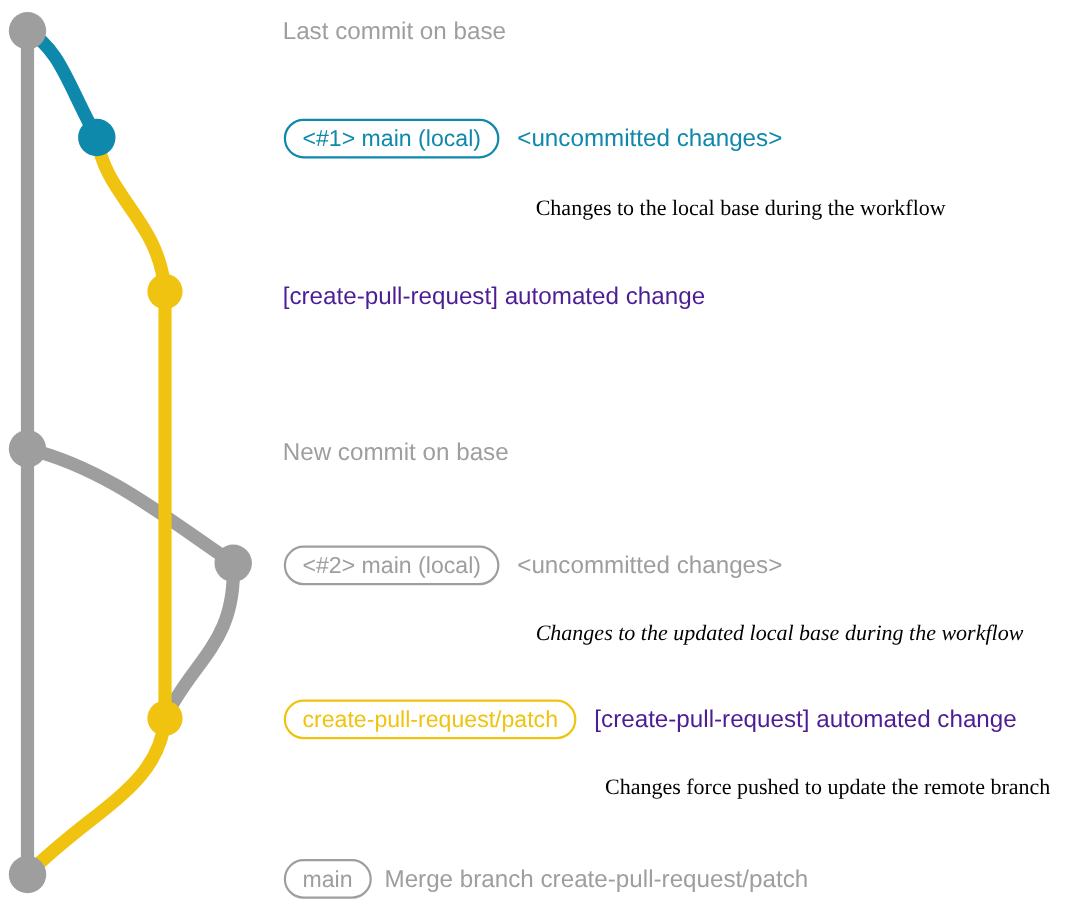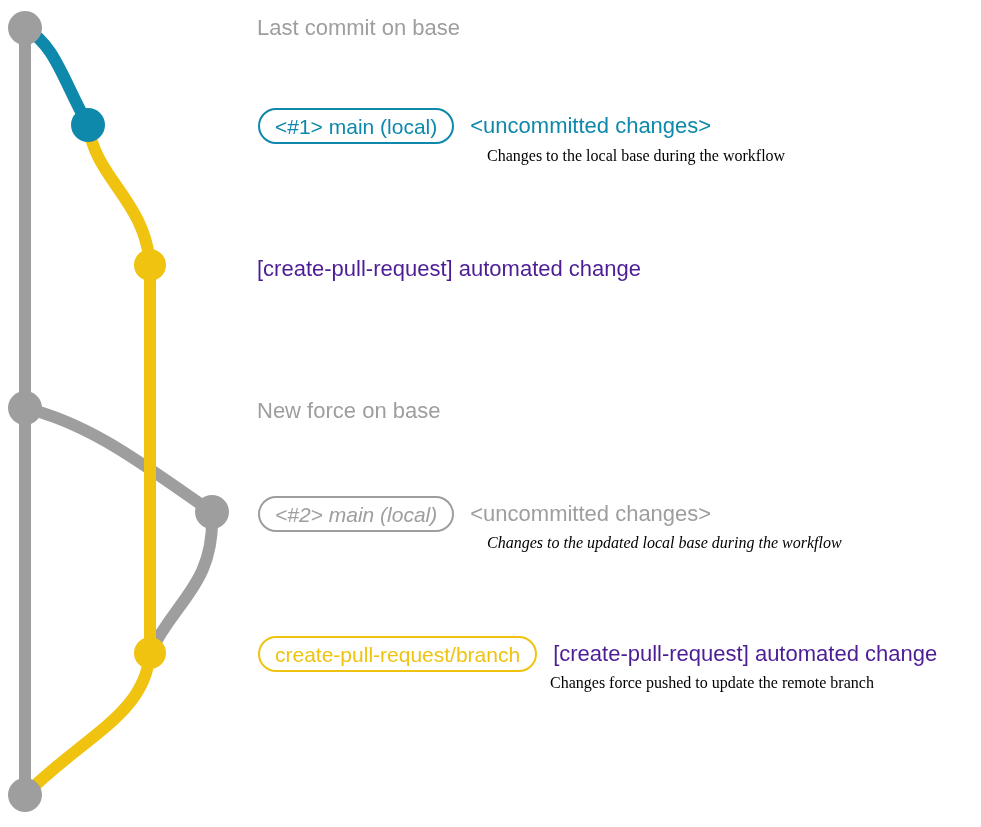--- a/index.html
+++ b/index.html
@@ -52,40 +52,41 @@
     height: 36px;
     padding: 0 15px;
     font-size: 21px;
     line-height: 1;
     color: #9e9e9e;
     white-space: nowrap;
     background: transparent;
   }
   .badge.blue   { border-color: #0e88ab; color: #0e88ab; }
   .badge.yellow { border-color: #efc310; color: #efc310; }
-  .badge.gray   { border-color: #9e9e9e; color: #9e9e9e; font-style: italic; }
+  .badge.gray   { border-color: #9e9e9e; color: #9e9e9e; }
 
   
   .subject {
     font-size: 22px;
     line-height: 1;
     white-space: nowrap;
   }
   .subject.blue   { color: #0e88ab; }
   .subject.yellow { color: #4c1d95; }
   .subject.gray   { color: #9e9e9e; }
 
   
   .note {
     position: absolute;
     font-family: "Liberation Serif", serif;
-    font-size: 16px;
+    font-size: 20px;
     line-height: 1;
     color: #000000;
     white-space: nowrap;
+    margin-top: 31px;
   }
 
   .gap-sm { width: 12px; }
   .gap-md { width: 16px; }
 </style>
 </head>
 <body>
 
 <div id="canvas">
 
@@ -125,32 +126,37 @@
       <span class="gap-md"></span>
       <span class="subject blue">&lt;uncommitted changes&gt;</span>
     </div>
     <div class="note" style="left:487px; top:148px;">Changes to the local base during the workflow</div>
 
     <div class="row" style="left:257px; top:254px; height:30px;">
       <span class="subject yellow">[create-pull-request] automated change</span>
     </div>
 
     <div class="row" style="left:257px; top:396px; height:30px;">
-      <span class="subject gray">New force on base</span>
+      <span class="subject gray">New commit on base</span>
     </div>
 
     <div class="row" style="left:258px; top:496px; height:36px;">
       <span class="badge gray">&lt;#2&gt; main (local)</span>
       <span class="gap-md"></span>
       <span class="subject gray">&lt;uncommitted changes&gt;</span>
     </div>
     <div class="note" style="left:487px; top:535px;font-style:italic;">Changes to the updated local base during the workflow</div>
 
     <div class="row" style="left:258px; top:636px; height:36px;">
-      <span class="badge yellow">create-pull-request/branch</span>
+      <span class="badge yellow">create-pull-request/patch</span>
       <span class="gap-md"></span>
       <span class="subject yellow">[create-pull-request] automated change</span>
     </div>
     <div class="note" style="left:550px; top:675px;">Changes force pushed to update the remote branch</div>
 
+    <div class="row" style="left:258px; top:781px; height:36px;">
+      <span class="badge gray">main</span>
+      <span class="gap-sm"></span>
+      <span class="subject gray">Merge branch create-pull-request/patch</span>
+    </div>
 
   </div>
 </div>
 
 </body></html>

